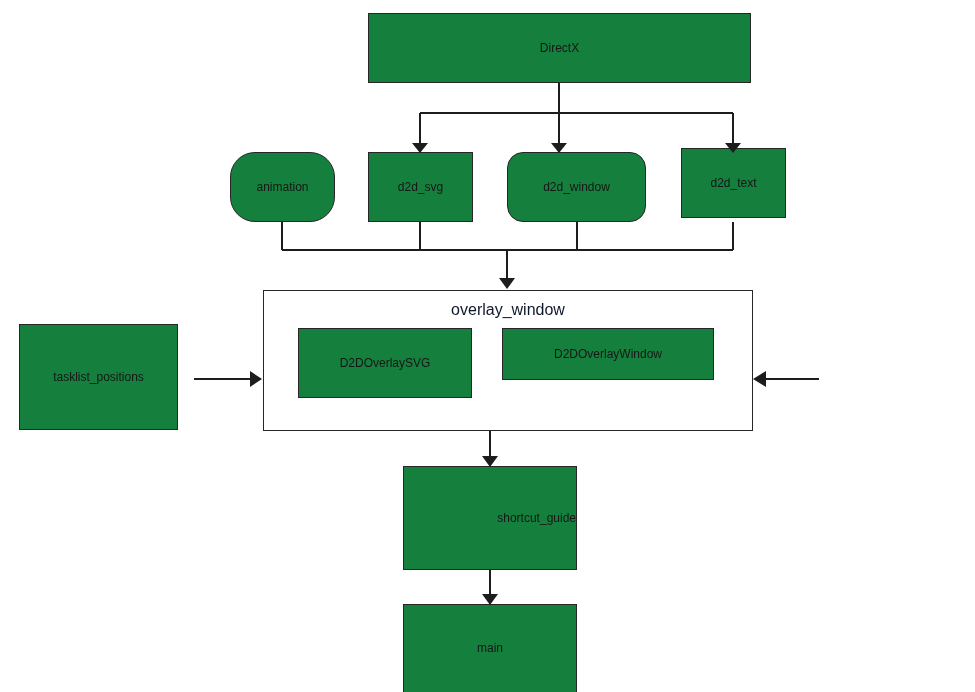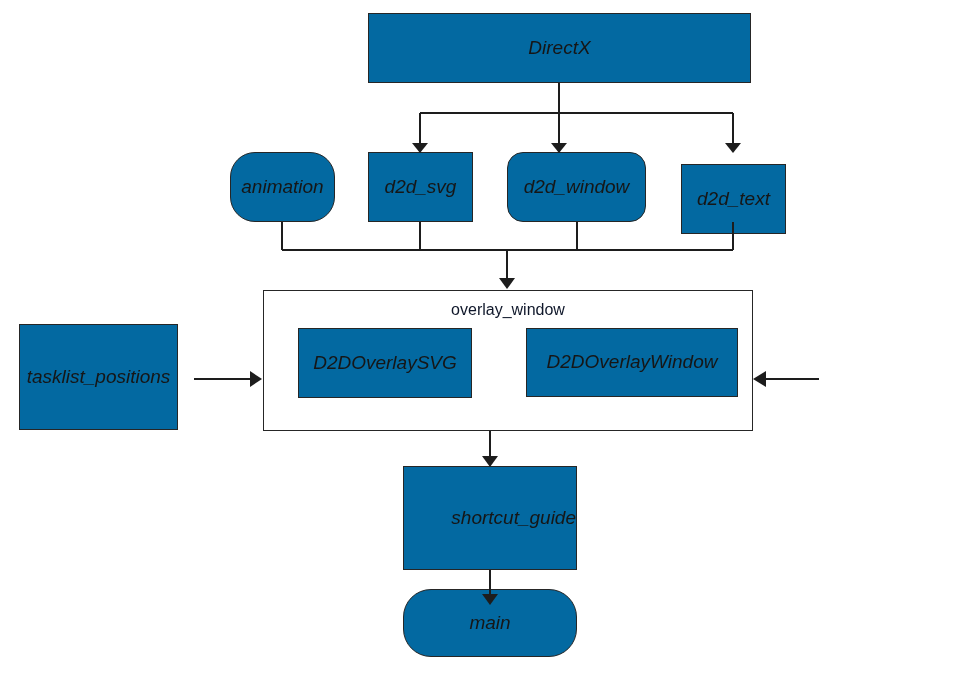--- a/index.html
+++ b/index.html
@@ -12,31 +12,30 @@
     width: 975px;
     height: 692px;
     background: #ffffff;
     font-family: "Liberation Sans", sans-serif;
     overflow: hidden;
   }
   .node {
     position: absolute;
     box-sizing: border-box;
     border: 1.6px solid #262626;
-    background: #0369a1;
+    background: #15803d;
     display: flex;
     align-items: center;
     justify-content: center;
     color: #161616;
-    font-size: 19px;
+    font-size: 12px;
     line-height: 1.2;
     text-align: center;
     white-space: nowrap;
     z-index: 3;
-    font-style: italic;
   }
   .group {
     position: absolute;
     box-sizing: border-box;
     border: 1.6px solid #262626;
     background: #ffffff;
     z-index: 2;
   }
   .group-label {
     position: absolute;
@@ -109,42 +108,42 @@
   </div>
 
   <div class="node" style="left:368px; top:152px; width:105px; height:70px;">
     <span>d2d_svg</span>
   </div>
 
   <div class="node" style="left:507px; top:152px; width:139px; height:70px;border-radius:16px;">
     <span>d2d_window</span>
   </div>
 
-  <div class="node" style="left:681px; top:164px; width:105px; height:70px;">
+  <div class="node" style="left:681px; top:148px; width:105px; height:70px;">
     <span>d2d_text</span>
   </div>
 
   <div class="group" style="left:263px; top:290px; width:490px; height:141px;">
     <div class="group-label">overlay_window</div>
   </div>
 
   <div class="node" style="left:298px; top:328px; width:174px; height:70px;">
     <span>D2DOverlaySVG</span>
   </div>
 
-  <div class="node" style="left:526px; top:328px; width:212px; height:69px;">
+  <div class="node" style="left:502px; top:328px; width:212px; height:52px;">
     <span>D2DOverlayWindow</span>
   </div>
 
   <div class="node" style="left:19px; top:324px; width:159px; height:106px;">
     <span>tasklist_positions</span>
   </div>
 
 
   <div class="node" style="left:403px; top:466px; width:174px; height:104px;justify-content:flex-end;">
     <span>shortcut_guide</span>
   </div>
 
-  <div class="node" style="left:403px; top:589px; width:174px; height:68px;border-radius:28px;">
+  <div class="node" style="left:403px; top:604px; width:174px; height:89px;">
     <span>main</span>
   </div>
 
 </div>
 
 </body></html>

